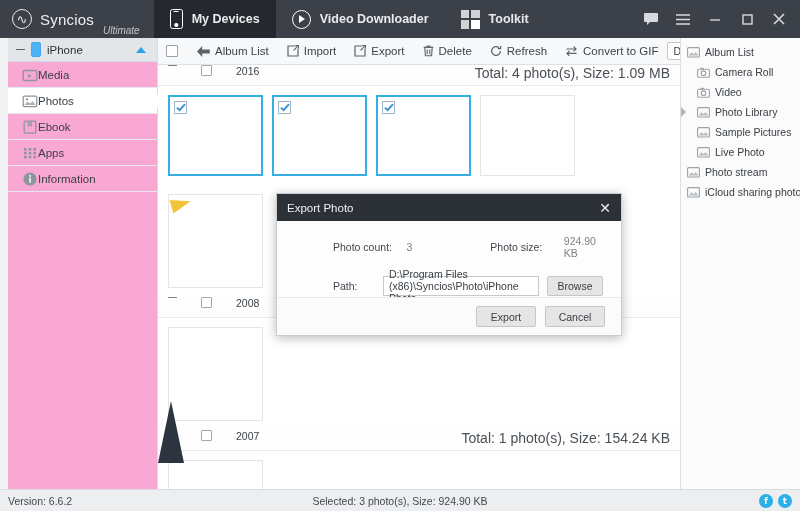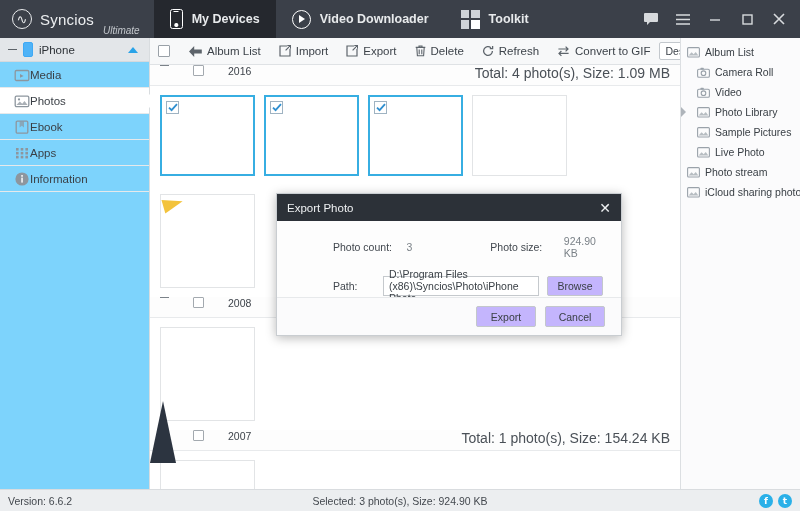--- a/index.html
+++ b/index.html
@@ -92,23 +92,23 @@
     color: #d7dadd; font-size: 14px; line-height: 1;
   }
   .wbtn svg { display: block; }
 
   
   .body-row { flex: 1 1 auto; display: flex; min-height: 0; }
 
   
   .sidebar {
     flex: 0 0 150px; width: 150px;
-    background: #7dd3fc;
+    background: #f9a8d4;
     border-right: 1px solid #d8dcdf;
-    display: flex; flex-direction: column;
+    display: flex; flex-direction: column; margin-left: 8px;
   }
   .device-row {
     height: 24px; flex: 0 0 24px;
     display: flex; align-items: center; gap: 6px;
     padding: 0 8px;
     background: #e3e6e9;
     border-bottom: 1px solid #d5d9dd;
     font-size: 11.5px; color: #34383d;
   }
   .collapse-dash {
@@ -356,21 +356,21 @@
   .mrow2 { display: flex; align-items: center; gap: 8px; margin-top: 17px; }
   .path-lbl { font-size: 10.5px; color: #41474e; width: 42px; flex: 0 0 42px; }
   .path-input {
     flex: 1 1 auto; height: 20px;
     border: 1px solid #c5c9cd; background: #fff;
     display: flex; align-items: center; padding: 0 5px;
     font-size: 10.5px; color: #3a4046;
   }
   .btn {
     height: 20px; min-width: 56px; padding: 0 10px;
-    border: 1px solid #c3c7cb; background: #c4b5fd;
+    border: 1px solid #c3c7cb; background: #e5e5e5;
     display: flex; align-items: center; justify-content: center;
     font-size: 10.5px; color: #3a4046; border-radius: 2px;
   }
   .modal-foot {
     flex: 0 0 auto; height: 38px;
     border-top: 1px solid #e7e9eb;
     display: flex; align-items: center; justify-content: flex-end;
     gap: 9px; padding-right: 16px;
     background: #fbfbfc;
   }

